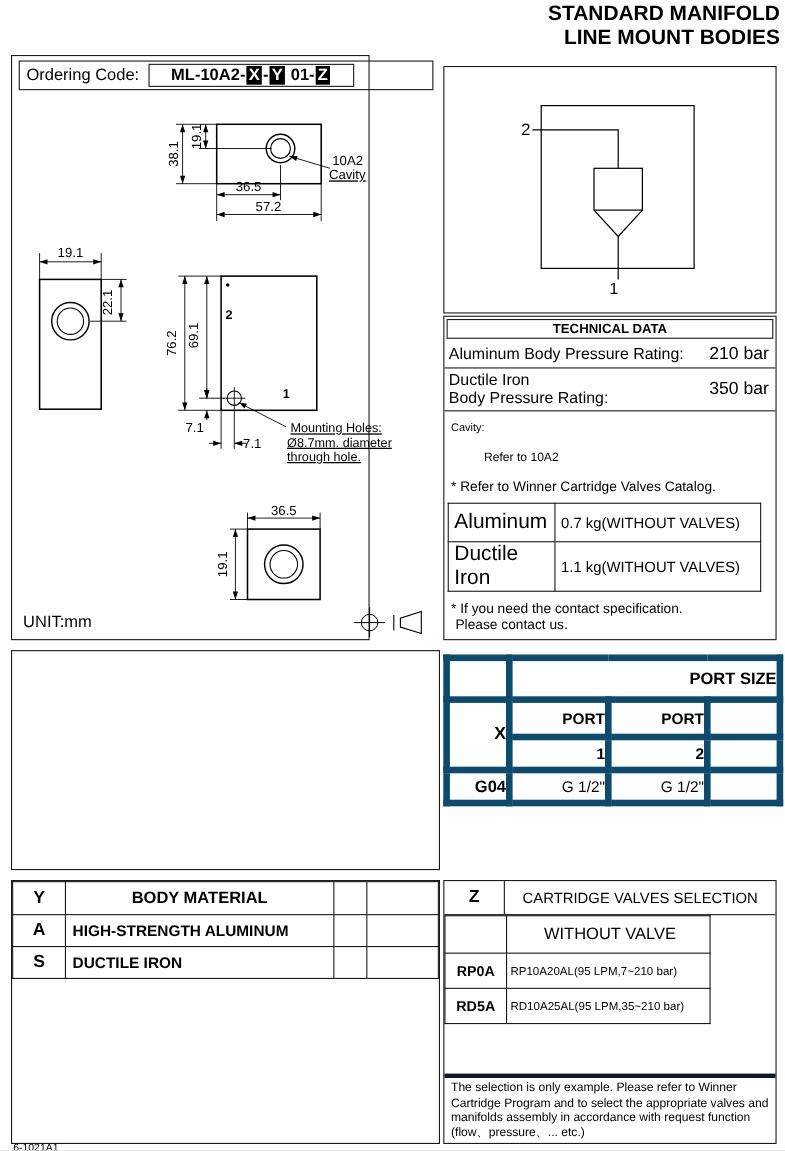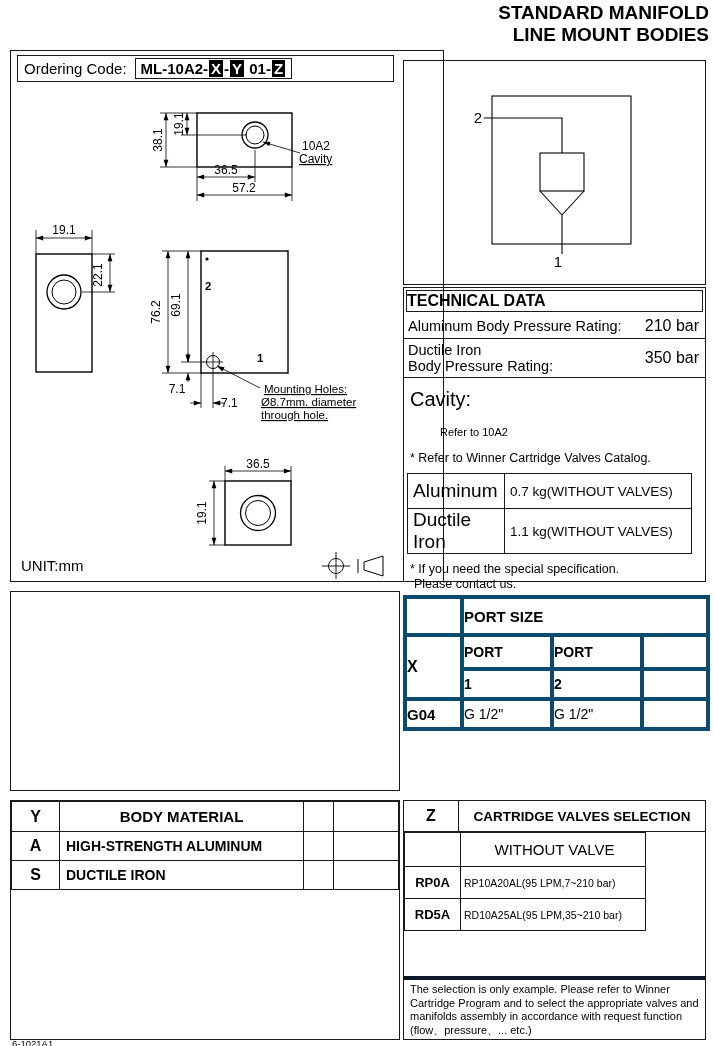--- a/index.html
+++ b/index.html
@@ -7,69 +7,69 @@
         font-family:"Liberation Sans",sans-serif;color:#000;overflow:hidden;}
   .abs{position:absolute;}
   .box{border:1px solid #1a1a1a;box-sizing:border-box;}
   .b{font-weight:bold;}
   .tc{text-align:center;}
   .fs14{font-size:14px;} .fs15{font-size:15px;} .fs16{font-size:16px;}
 
   .doc-title{top:2px;right:5px;text-align:right;font-weight:bold;font-size:19px;line-height:22px;}
 
   
-  .left-box{left:10px;top:50px;width:434px;height:532px;}
+  .left-box{left:10px;top:50px;width:326px;height:532px;}
   .order-bar{left:6px;top:4px;width:377px;height:27px;display:flex;align-items:center;gap:8px;
              padding-left:6px;box-sizing:border-box;font-size:15px;}
-  .code-box{border:1px solid #1a1a1a;font-weight:bold;padding:1px 5px;display:flex;align-items:center;
+  .code-box{border:1px solid #1a1a1a;font-weight:bold;padding:1px 20px;display:flex;align-items:center;
             white-space:pre;font-size:15px;}
   .inv{background:#000;color:#fff;padding:0 2px;margin:0 1px;font-weight:bold;}
   .drawings{left:0;top:32px;}
   .unit{left:10px;bottom:7px;font-size:15px;}
   svg text{font-family:"Liberation Sans",sans-serif;fill:#000;}
   .dimtxt{font-size:12px;}
   .notetxt{font-size:11.5px;text-decoration:underline;}
   .portnum{font-size:11.5px;font-weight:bold;}
 
   .schem-box{left:403px;top:60px;width:303px;height:225px;}
 
   
   .tech-box{left:403px;top:287px;width:303px;height:295px;}
-  .td-title{border:1px solid #1a1a1a;margin:2px;font-weight:bold;font-size:16px;padding:1px 0;}
+  .td-title{border:1px solid #1a1a1a;margin:2px;text-align:center;font-weight:bold;font-size:12px;padding:1px 0;}
   .td-row{display:flex;justify-content:space-between;align-items:center;border-bottom:1px solid #1a1a1a;
           padding:3px 6px 3px 4px;font-size:14.5px;}
   .td-row .val{font-size:16px;}
   .lbl2 span{display:block;line-height:16px;}
-  .cav{font-size:20px;margin:10px 0 0 6px;}
+  .cav{font-size:10px;margin:10px 0 0 6px;}
   .cav2{font-size:11px;margin:15px 0 0 36px;}
   .smallnote{font-size:12.5px;margin:13px 0 0 6px;}
   table{border-collapse:collapse;}
   td{padding:0;}
   .wtable{margin:8px 0 0 3px;}
   .wtable td{border:1px solid #1a1a1a;height:34px;padding:0 5px;}
   .wtable .mat{width:86px;font-size:19px;}
   .wtable .wt{width:176px;font-size:13.5px;}
   .foot{font-size:12.5px;margin:8px 0 0 6px;line-height:15px;}
   .foot .l2{margin-left:4px;}
 
   .mid-left{left:10px;top:591px;width:390px;height:200px;}
 
   .port-table{left:403px;top:595px;}
-  .port-table td{border:4px solid #0c4a6e;text-align:left;vertical-align:middle;}
+  .port-table td{border:6px solid #0c4a6e;text-align:right;vertical-align:middle;}
 
   .y-box{left:10px;top:800px;width:390px;height:240px;}
   .y-table{width:100%;}
   .y-table td{border:1px solid #1a1a1a;height:28px;vertical-align:middle;}
   .y-table .lab{padding-left:6px;}
 
   .z-box{left:403px;top:800px;width:303px;height:240px;}
   .z-head{display:flex;height:30px;border-bottom:1px solid #1a1a1a;}
   .z-code{width:55px;border-right:1px solid #1a1a1a;display:flex;align-items:center;justify-content:center;
           font-weight:bold;font-size:16px;box-sizing:border-box;}
-  .z-title{flex:1;display:flex;align-items:center;justify-content:center;font-weight:bold;font-size:13.5px;text-align:right;}
+  .z-title{flex:1;display:flex;align-items:center;justify-content:center;font-weight:normal;font-size:13.5px;text-align:right;}
   .z-table td{border:1px solid #1a1a1a;vertical-align:middle;margin-top:40px;}
   .z-table .c0{width:55px;text-align:center;font-weight:bold;font-size:13px;}
   .z-table .c1{width:181px;padding-left:3px;font-size:10.5px;}
   .z-table .nv{text-align:center;font-size:15px;}
   .z-note{position:absolute;left:0;right:0;top:175px;border-top:4px solid #0f172a;padding:3px 6px;
           font-size:11px;line-height:13.5px;}
 
   .footer-code{left:12px;top:1038px;font-size:9.5px;}
 </style>
 </head>
@@ -235,21 +235,21 @@
         <td class="mat">Aluminum</td>
         <td class="wt">0.7  kg(WITHOUT VALVES)</td>
       </tr>
       <tr>
         <td class="mat">Ductile Iron</td>
         <td class="wt">1.1  kg(WITHOUT VALVES)</td>
       </tr>
     </tbody>
       </table>
     <div class="foot">
-      <div>* If you need the special specification.</div>
+      <div>* If you need the contact specification.</div>
       <div class="l2">Please contact us.</div>
     </div>
   </div>
 
   <div class="abs box mid-left"></div>
 
   <table class="abs port-table">
     <colgroup>
         <col style="width:57px">
         <col style="width:90px">

